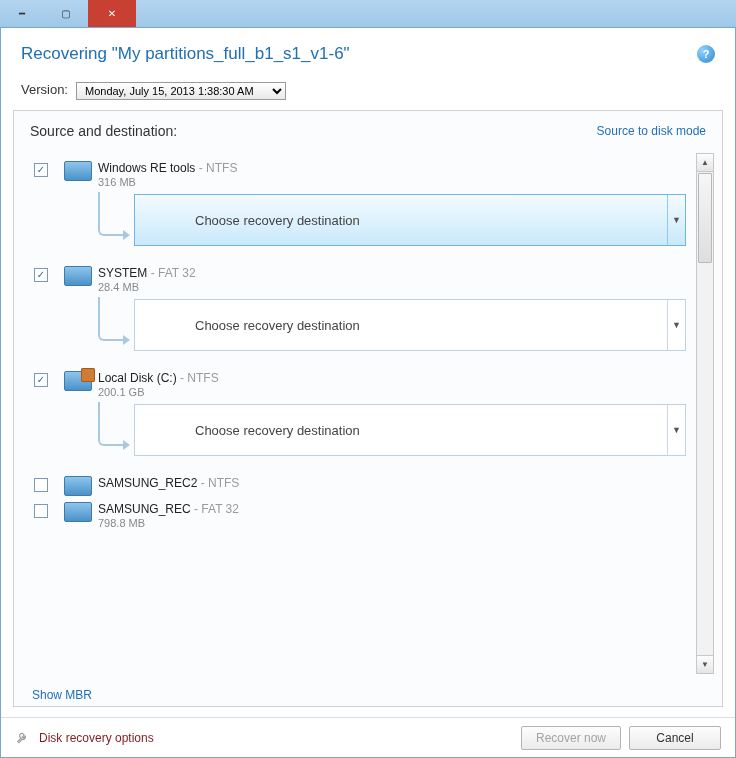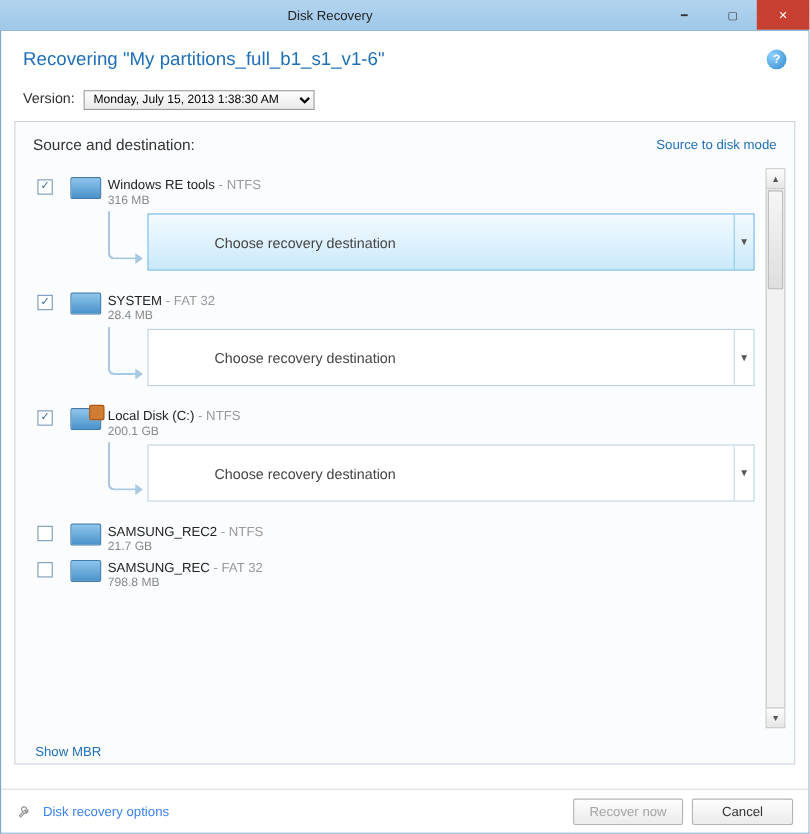--- a/index.html
+++ b/index.html
@@ -9,21 +9,21 @@
 .tb-btns { display: flex; height: 100%; }
 .tb-btn { width: 44px; display: flex; align-items: center; justify-content: center; color: #333; font-size: 10px; }
 .tb-btn.close { background: #c84031; color: #fff; width: 48px; }
 .window { border: 1px solid #7aa7cc; border-top: none; height: 730px; display: flex; flex-direction: column; background: #fff; }
 .header { padding: 16px 20px 12px; display: flex; align-items: center; }
 .header-title { color: #1e6fb6; font-size: 17px; font-weight: 400; }
 .help-icon { margin-left: auto; width: 18px; height: 18px; border-radius: 50%; background: radial-gradient(circle at 30% 30%, #8fd1ff, #2f89cc); color: #fff; display: flex; align-items: center; justify-content: center; font-size: 11px; font-weight: bold; }
 .version-row { padding: 6px 20px 10px; display: flex; align-items: flex-start; gap: 8px; }
 .version-label { font-size: 13px; color: #333; }
 .version-select { height: 18px; width: 210px; font-size: 11px; padding: 0 4px; border: 1px solid #9a9a9a; background: linear-gradient(#fff,#e9e9e9); }
-.panel { margin: 0 12px 22px; border: 1px solid #ccd3dc; background: #fbfcfe; flex: 1; display: flex; flex-direction: column; justify-content: center; }
+.panel { margin: 0 12px 10px; border: 1px solid #ccd3dc; background: #fbfcfe; flex: 1; display: flex; flex-direction: column; justify-content: center; }
 .panel-head { display: flex; align-items: center; padding: 12px 16px 8px; }
 .panel-title { font-size: 14px; color: #333; }
 .switch-link { margin-left: auto; color: #1e6fb6; font-size: 12px; }
 .list-wrap { position: relative; flex: 1; margin: 4px 6px 6px; display: flex; }
 .list { flex: 1; overflow: hidden; padding: 4px 10px 0 14px; }
 .scrollbar { width: 18px; border: 1px solid #c7c7c7; background: #f2f2f2; display: flex; flex-direction: column; margin: 2px 2px 2px 0; }
 .sbtn { height: 18px; display: flex; align-items: center; justify-content: center; background: linear-gradient(#fdfdfd,#e5e5e5); border-bottom: 1px solid #c7c7c7; font-size: 8px; color: #555; }
 .sbtn.bot { border-top: 1px solid #c7c7c7; border-bottom: none; margin-top: auto; }
 .thumb { height: 90px; margin: 1px; background: linear-gradient(#f6f6f6,#dedede); border: 1px solid #b8b8b8; border-radius: 1px; }
 .item { display: flex; padding: 6px 0 0; }
@@ -39,30 +39,29 @@
 .arrow-dest { margin-left: 64px; margin-top: 6px; display: flex; align-items: flex-start; margin-bottom: 14px; }
 .arrow { width: 26px; height: 44px; border-left: 2px solid #a9c8e2; border-bottom: 2px solid #a9c8e2; border-bottom-left-radius: 6px; position: relative; margin-right: 10px; margin-top: -2px; }
 .arrow::after { content: ""; position: absolute; right: -6px; bottom: -6px; border-left: 7px solid #a9c8e2; border-top: 5px solid transparent; border-bottom: 5px solid transparent; }
 .dest { flex: 1; height: 52px; border: 1px solid #bfd2e2; display: flex; align-items: center; padding: 0 28px 0 60px; font-size: 13px; color: #444; position: relative; background: #fff; }
 .dest.hl { border-color: #6fb6e6; background: linear-gradient(#f3faff,#dff2fd,#c9e9fb); }
 .dest .dd { position: absolute; right: 0; top: 0; bottom: 0; width: 18px; border-left: 1px solid #c7d7e4; display: flex; align-items: center; justify-content: center; font-size: 9px; color: #555; }
 .dest.hl .dd { border-left-color: #8fc9ec; }
 .show-mbr { color: #1e6fb6; font-size: 12px; padding: 6px 0 4px 18px; }
 .footer { height: 40px; border-top: 1px solid #d7dde5; display: flex; align-items: center; padding: 0 14px; gap: 8px; }
 .wrench { width: 16px; height: 16px; color: #888; display:flex; align-items:center; justify-content:center; }
-.footer-link { color: #3b82f6; font-size: 12px; }
+.footer-link { color: #7f1d1d; font-size: 12px; }
 .spacer { flex: 1; }
 .btn { height: 24px; min-width: 92px; padding: 0 14px; border: 1px solid #b4b4b4; background: linear-gradient(#fdfdfd,#ebebeb); font-size: 12px; color: #333; display: flex; align-items: center; justify-content: center; border-radius: 2px; }
 .btn.disabled { color: #a4a4a4; }
 </style>
 </head>
 <body>
 
 <div class="titlebar">
-  <div class="titlebar-text">Disk Recovery</div>
   <div class="tb-btns">
     <div class="tb-btn">━</div>
     <div class="tb-btn">▢</div>
     <div class="tb-btn close">✕</div>
   </div>
 </div>
 
 <div class="window">
   <div class="header">
     <div class="header-title">Recovering "My partitions_full_b1_s1_v1-6"</div>
@@ -150,21 +149,20 @@
           <div>
             <div class="item">
               <div class="chk-col">
                 <div class="chk"></div>
               </div>
               <div class="icon-col">
                 <div class="disk-icon"></div>
               </div>
               <div class="info-col">
                 <div class="name-line"><span>SAMSUNG_REC2</span>  <span class="fs">- NTFS</span></div>
-                <div class="size">21.7 GB</div>
               </div>
             </div>
           </div>
           <div>
             <div class="item">
               <div class="chk-col">
                 <div class="chk"></div>
               </div>
               <div class="icon-col">
                 <div class="disk-icon"></div>

